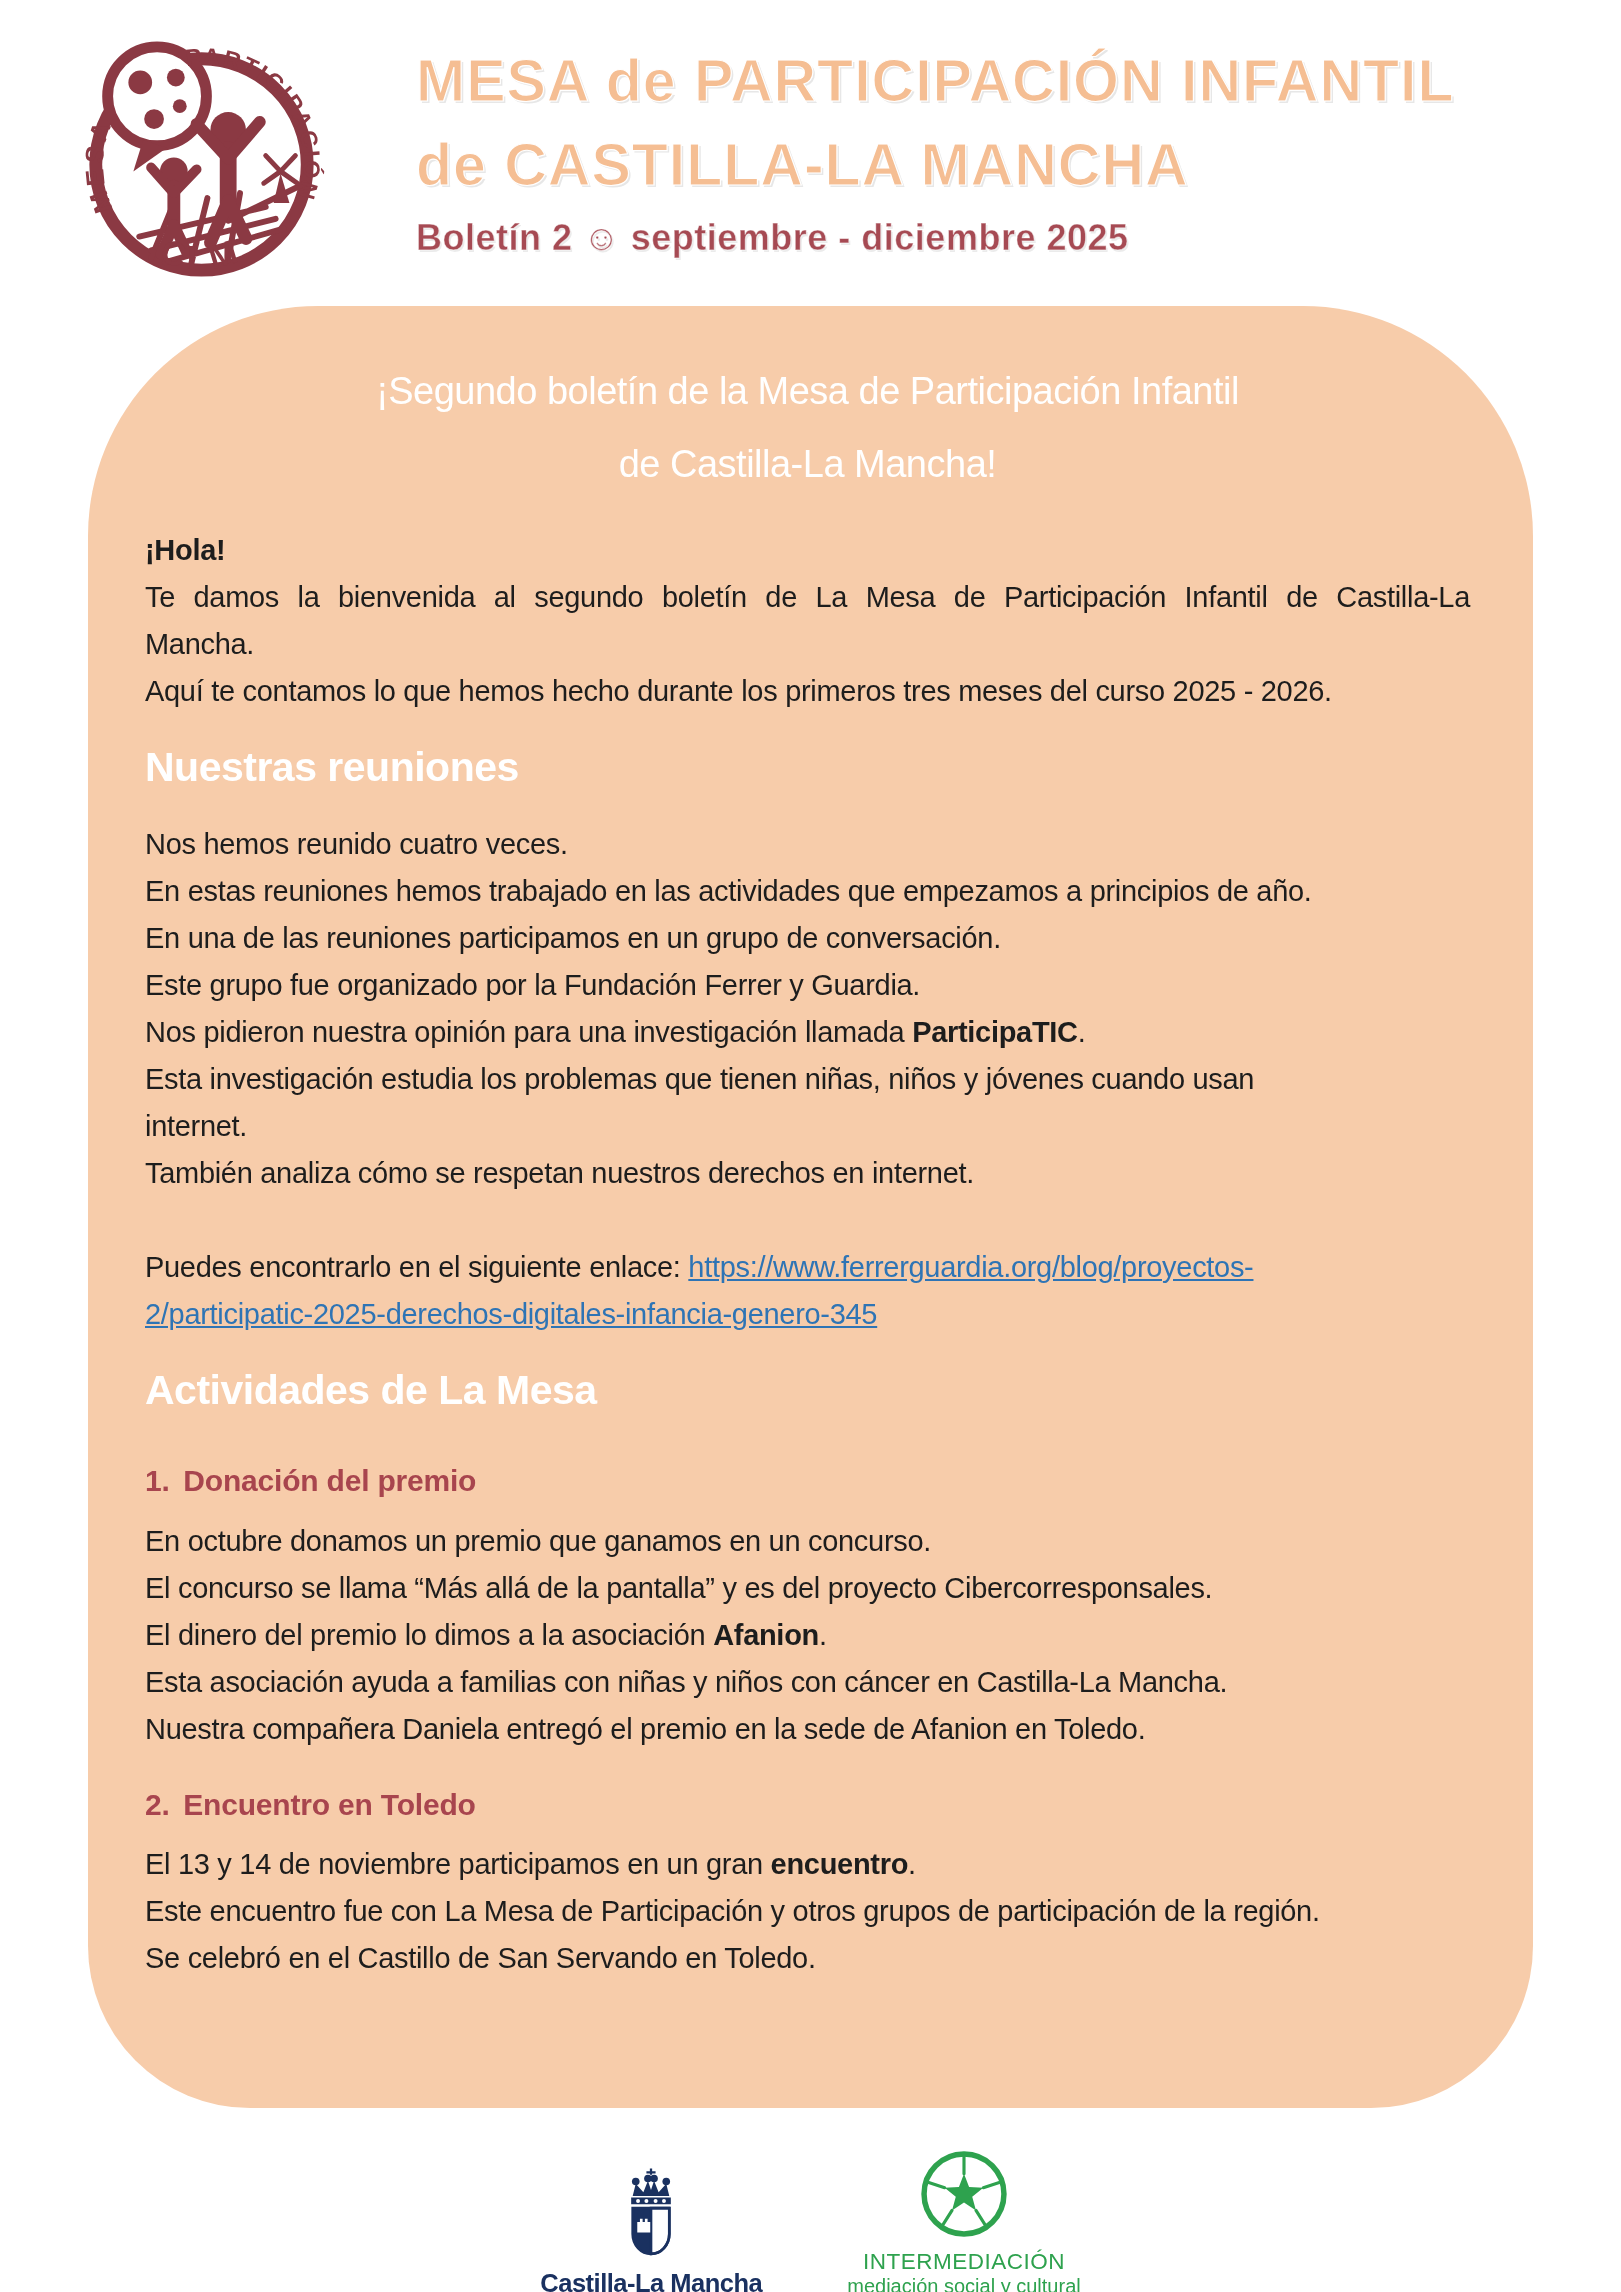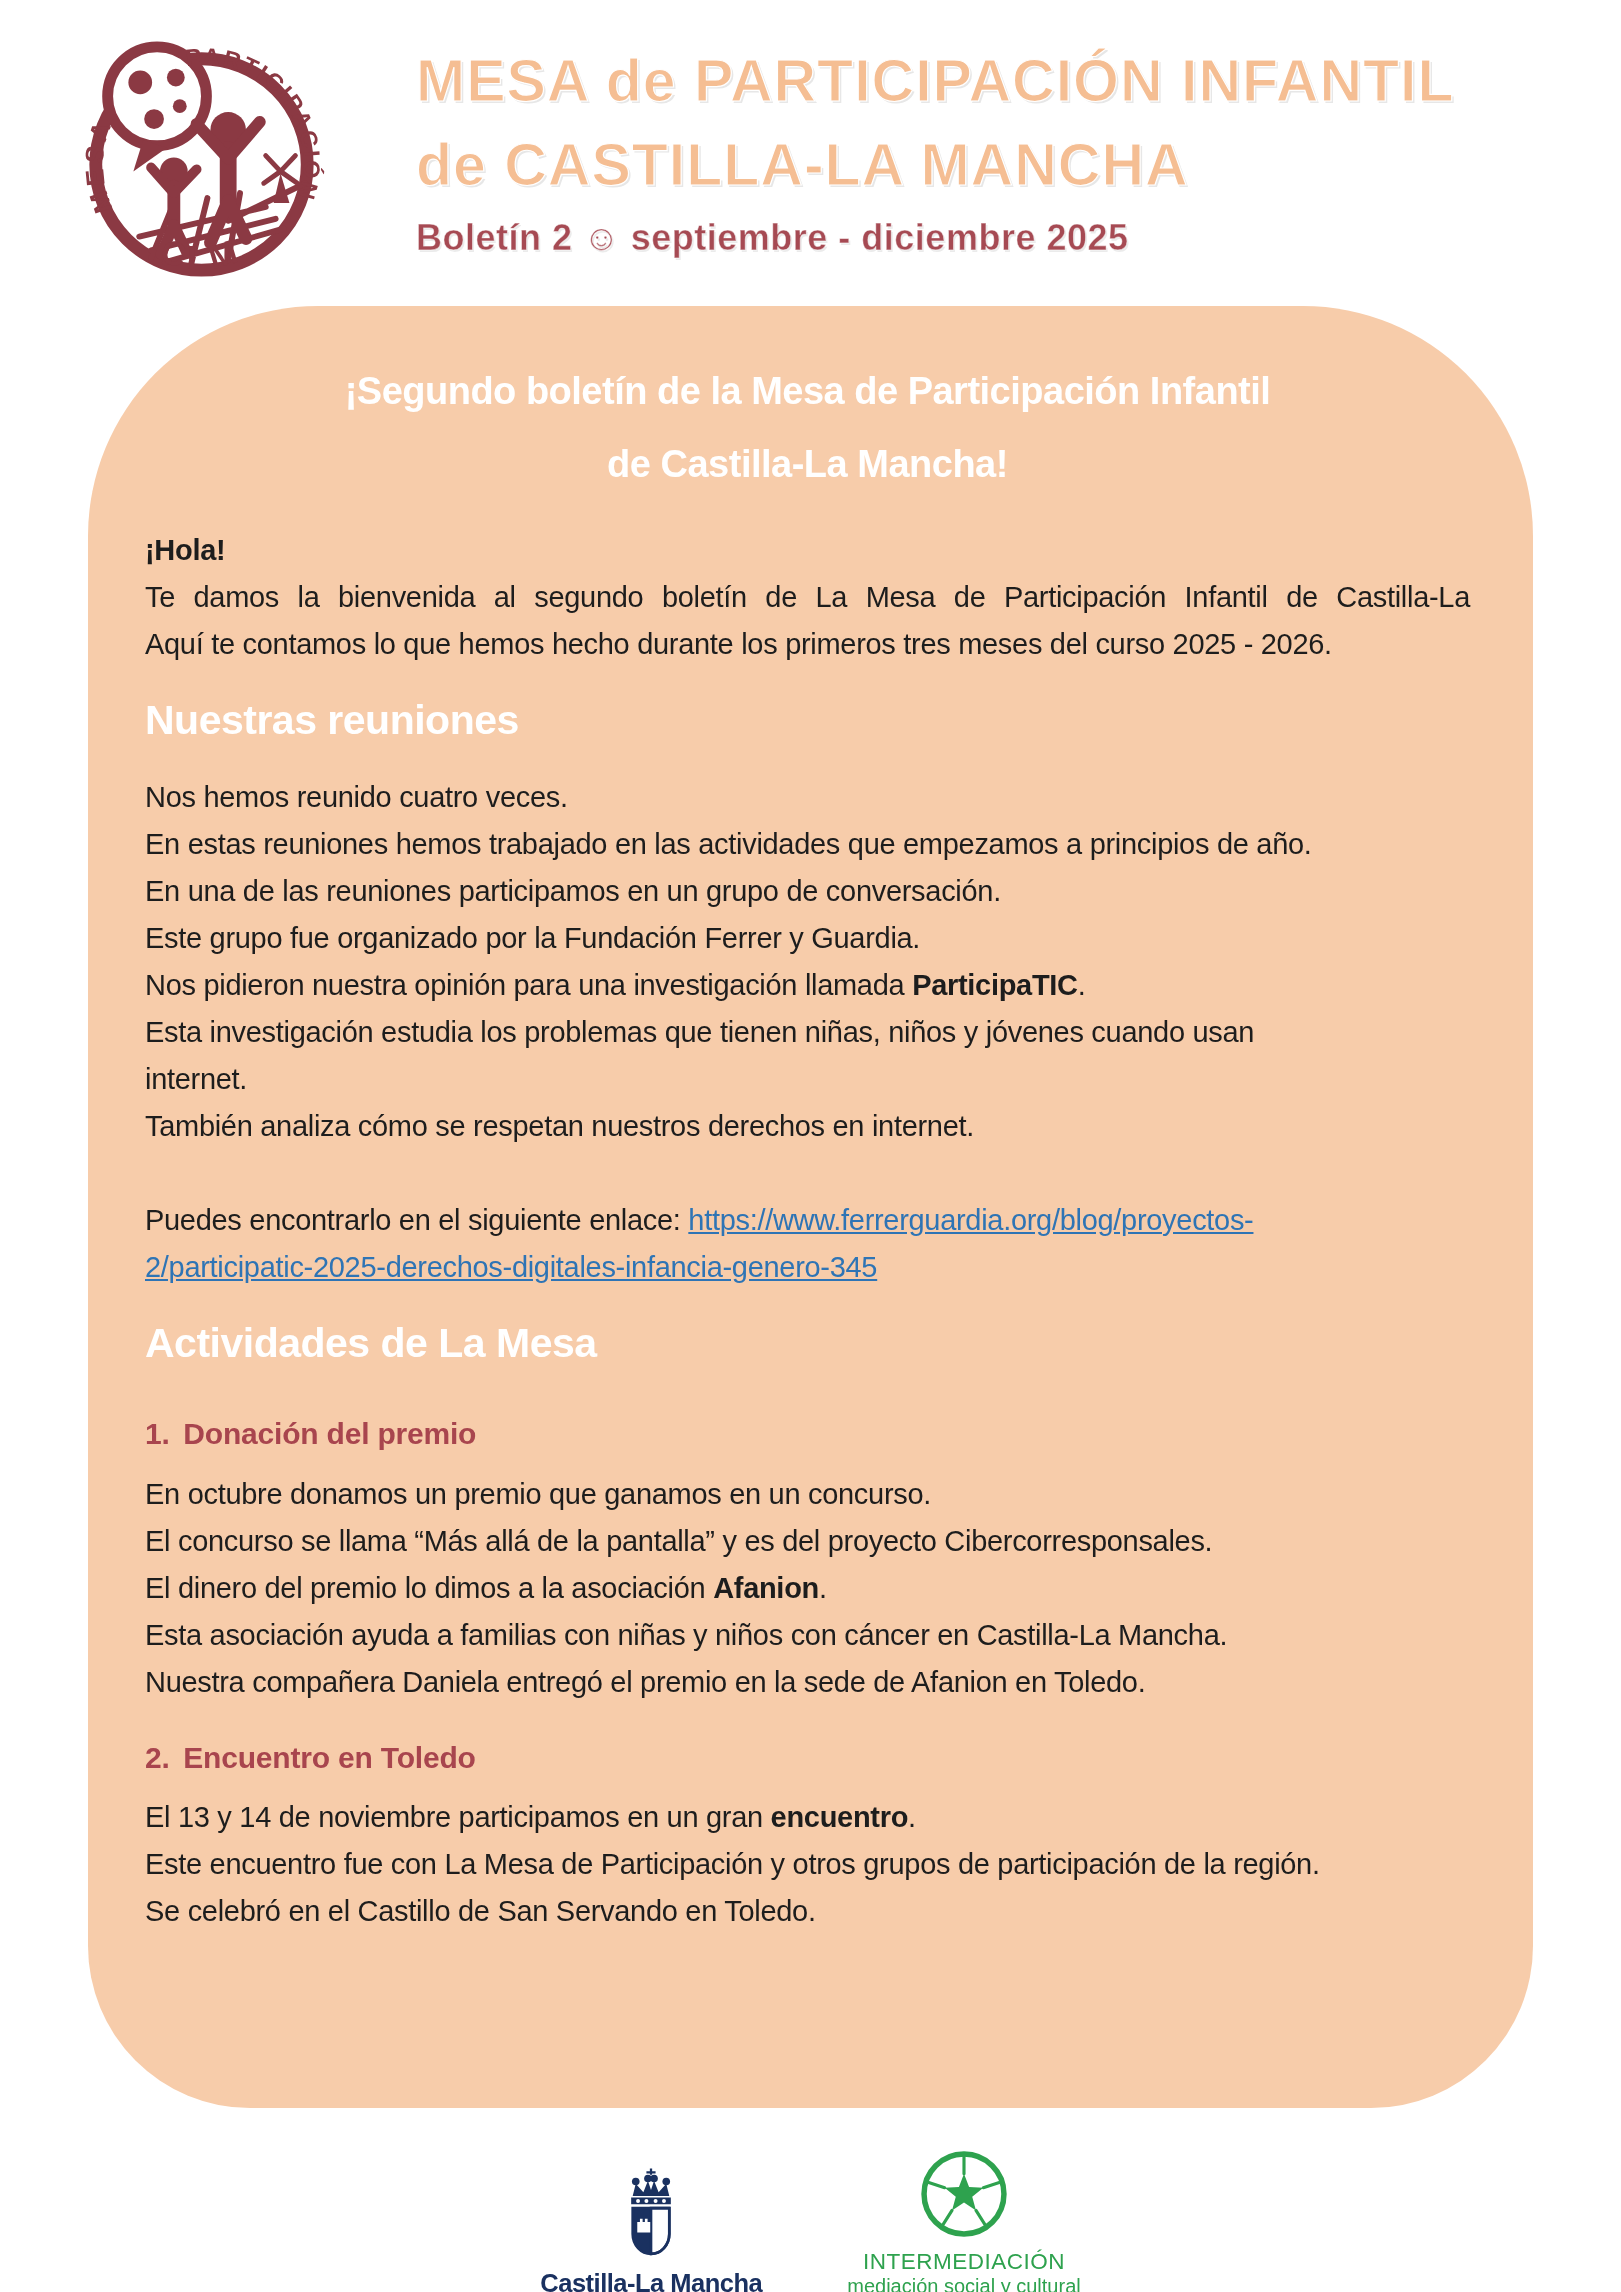--- a/index.html
+++ b/index.html
@@ -35,21 +35,21 @@
 
   
   .peach-box {
     margin:0 88px;
     min-height:1802px;
     background:#F7CCAA;
     border-radius:230px 230px 162px 162px;
     padding:49px 63px 39px 57px;
   }
   .banner {
-    text-align:center; color:#ffffff; font-weight:bold;
+    text-align:center; color:#ffffff; font-weight:normal;
     font-size:38px; line-height:73px; letter-spacing:-0.5px;
   }
   .content {
     margin-top:25.5px;
     font-size:29px; line-height:47px; letter-spacing:-0.3px;
     color:#1D1D1D;
   }
   .line { min-height:47px; }
   .just { text-align:justify; text-align-last:justify; }
   .b { font-weight:bold; }
@@ -145,20 +145,21 @@
 
     <div class="banner">
       <div>¡Segundo boletín de la Mesa de Participación Infantil</div>
       <div>de Castilla-La Mancha!</div>
     </div>
 
     <div class="content">
 
       <div class="line b">¡Hola!</div>
       <div class="line just">Te damos la bienvenida al segundo boletín de La Mesa de Participación Infantil de Castilla-La</div>
+      <div class="line">Mancha.</div>
       <div class="line">Aquí te contamos lo que hemos hecho durante los primeros tres meses del curso 2025 - 2026.</div>
 
       <h2 class="h-white">Nuestras reuniones</h2>
 
       <div class="line">Nos hemos reunido cuatro veces.</div>
       <div class="line">En estas reuniones hemos trabajado en las actividades que empezamos a principios de año.</div>
       <div class="line">En una de las reuniones participamos en un grupo de conversación.</div>
       <div class="line">Este grupo fue organizado por la Fundación Ferrer y Guardia.</div>
       <div class="line"><span>Nos pidieron nuestra opinión para una investigación llamada </span><span class="b">ParticipaTIC</span><span>.</span></div>
       <div class="line">Esta investigación estudia los problemas que tienen niñas, niños y jóvenes cuando usan</div>

